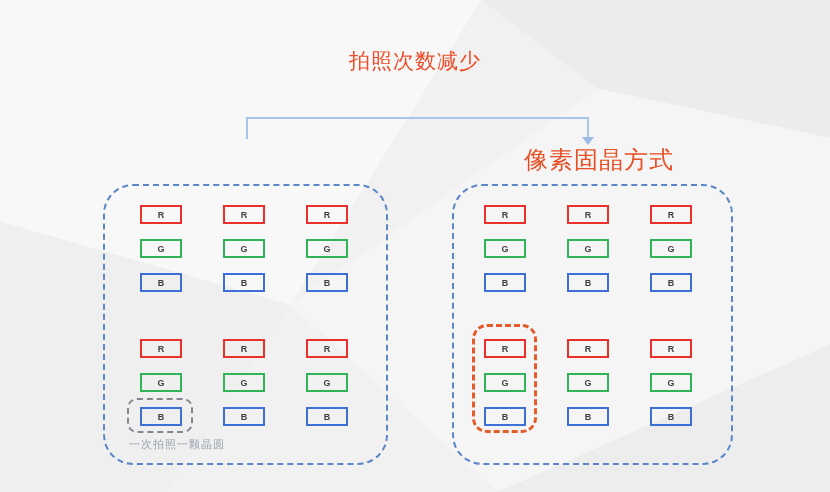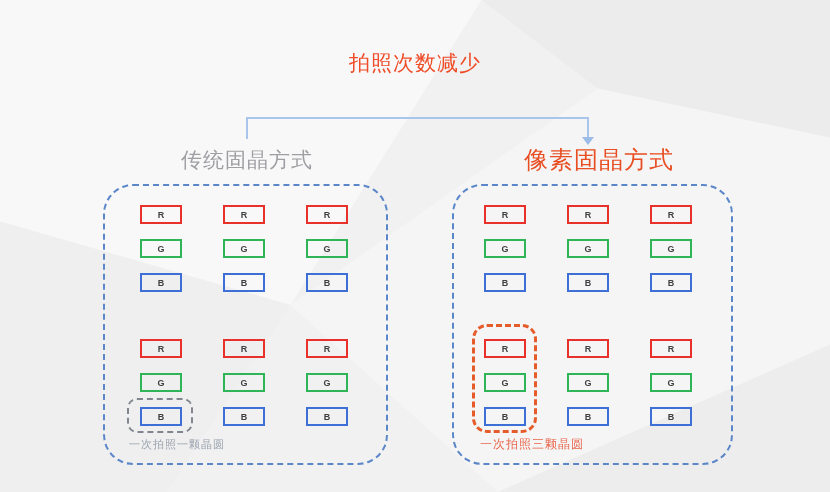--- a/index.html
+++ b/index.html
@@ -9,21 +9,21 @@
 
   
   .facet { position:absolute; inset:0; }
   .facet.f1 { background:#f8f8f9; clip-path:polygon(0% 0%, 58% 0%, 35% 62%, 0% 45%); }
   .facet.f2 { background:#ececed; clip-path:polygon(58% 0%, 100% 0%, 100% 28%, 72% 18%); }
   .facet.f3 { background:#f5f5f6; clip-path:polygon(35% 62%, 72% 18%, 100% 28%, 100% 70%, 60% 100%); }
   .facet.f4 { background:#efeff0; clip-path:polygon(0% 45%, 35% 62%, 20% 100%, 0% 100%); }
   .facet.f5 { background:#eaeaeb; clip-path:polygon(60% 100%, 100% 70%, 100% 100%); opacity:.55; }
 
   .title { position:absolute; left:0; top:51px; width:830px; text-align:center;
-           color:#ef4c27; font-size:21px; line-height:23px; letter-spacing:1px; font-weight:400; }
+           color:#ef4c27; font-size:21px; line-height:23px; letter-spacing:1px; font-weight:400;font-family:Liberation Mono, monospace; }
 
   .bracket-h  { position:absolute; left:246px; top:117px; width:343px; height:2px; background:#a9c5ec; }
   .bracket-vl { position:absolute; left:246px; top:117px; width:2px; height:22px; background:#a9c5ec; }
   .bracket-vr { position:absolute; left:587px; top:117px; width:2px; height:21px; background:#a9c5ec; }
   .bracket-arrow { position:absolute; left:582px; top:137px; width:0; height:0;
                    border-left:6px solid transparent; border-right:6px solid transparent;
                    border-top:8px solid #9cbce8; }
 
   .heading-left  { position:absolute; left:181px; top:146px; font-size:21px; color:#9e9ea3; letter-spacing:1px; }
   .heading-right { position:absolute; left:524px; top:144px; font-size:24px; color:#e84e22; font-weight:400; letter-spacing:1px; }
@@ -64,21 +64,20 @@
 
   <div class="title">
     <div>拍照次数减少</div>
   </div>
 
   <div class="bracket-h"></div>
   <div class="bracket-vl"></div>
   <div class="bracket-vr"></div>
   <div class="bracket-arrow"></div>
 
-  <div class="heading-left">传统固晶方式</div>
   <div class="heading-right">像素固晶方式</div>
 
   <div class="panel pleft">
     <div class="group g1">
       <div class="die r">R</div>
       <div class="die r">R</div>
       <div class="die r">R</div>
       <div class="die g">G</div>
       <div class="die g">G</div>
       <div class="die g">G</div>
@@ -118,15 +117,14 @@
       <div class="die r">R</div>
       <div class="die r">R</div>
       <div class="die g">G</div>
       <div class="die g">G</div>
       <div class="die g">G</div>
       <div class="die b">B</div>
       <div class="die b">B</div>
       <div class="die b">B</div>
     </div>
     <div class="hl-triple"></div>
-    <div class="caption cap-right">一次拍照三颗晶圆</div>
   </div>
 </div>
 
 </body></html>

